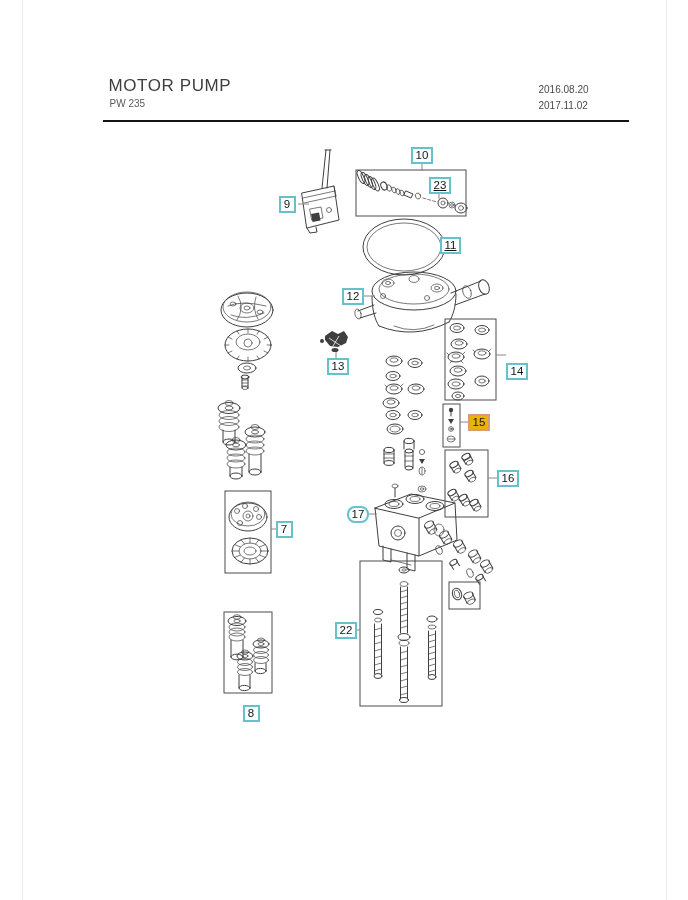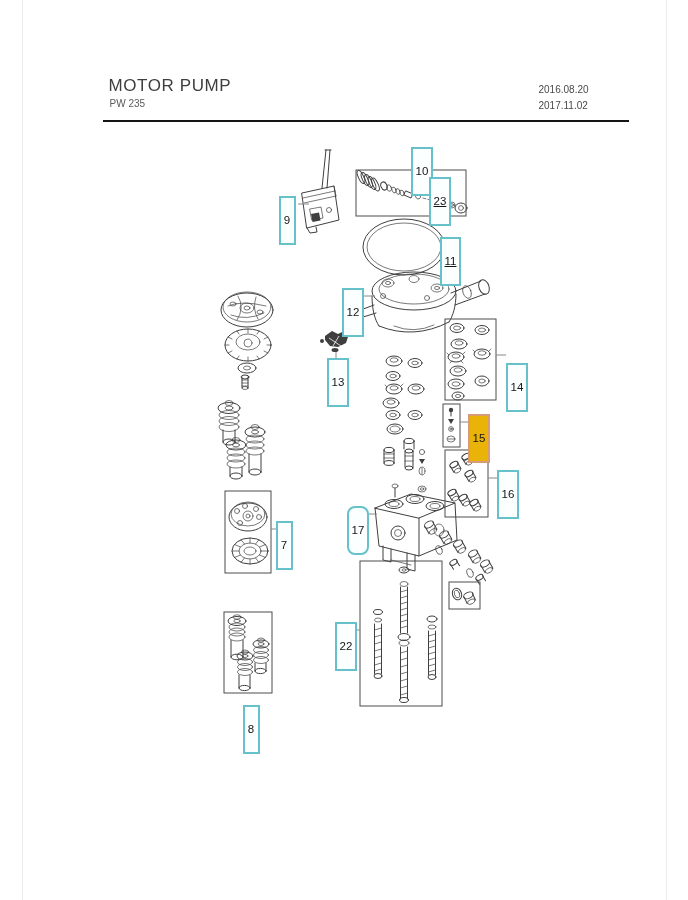--- a/index.html
+++ b/index.html
@@ -14,21 +14,21 @@
   .dates{position:absolute;left:516px;top:82px;font-size:10px;color:#4a4a4a;line-height:16px;text-align:left;}
   .rule{position:absolute;left:80px;top:120px;width:526px;height:2px;background:#141414;}
   .applies{position:absolute;left:81px;top:130px;font-size:12px;font-weight:bold;color:#1d1d1d;}
   
   .art{position:absolute;left:0;top:0;}
   .callout-layer{position:absolute;left:0;top:0;width:688px;height:900px;pointer-events:none;}
   .callout{
     position:absolute;pointer-events:auto;cursor:pointer;
     font:400 11.5px "Liberation Sans",sans-serif;color:#151515;
     background:#fcffff;border:2px solid var(--accent,#67c1cb);
-    padding:16px 3px;min-width:7px;height:13px;line-height:13px;text-align:center;
+    padding:0 3px;min-width:7px;height:13px;line-height:13px;text-align:center;
   }
   .callout-hot{border-color:var(--hot,#d79c77);background:#eab308;}
   
   .ln{fill:none;stroke:#3f3f3f;stroke-width:1;stroke-linecap:round;stroke-linejoin:round;}
   .tn{fill:none;stroke:#3f3f3f;stroke-width:.7;stroke-linecap:round;}
   .fl{fill:#3f3f3f;stroke:none;}
   .wl{fill:none;stroke:#ffffff;stroke-width:.8;}
   .frame{fill:none;stroke:#4c4c4c;stroke-width:1;}
   .leader{stroke:#888888;stroke-width:1;}
   .dash{stroke-dasharray:3 2;}

